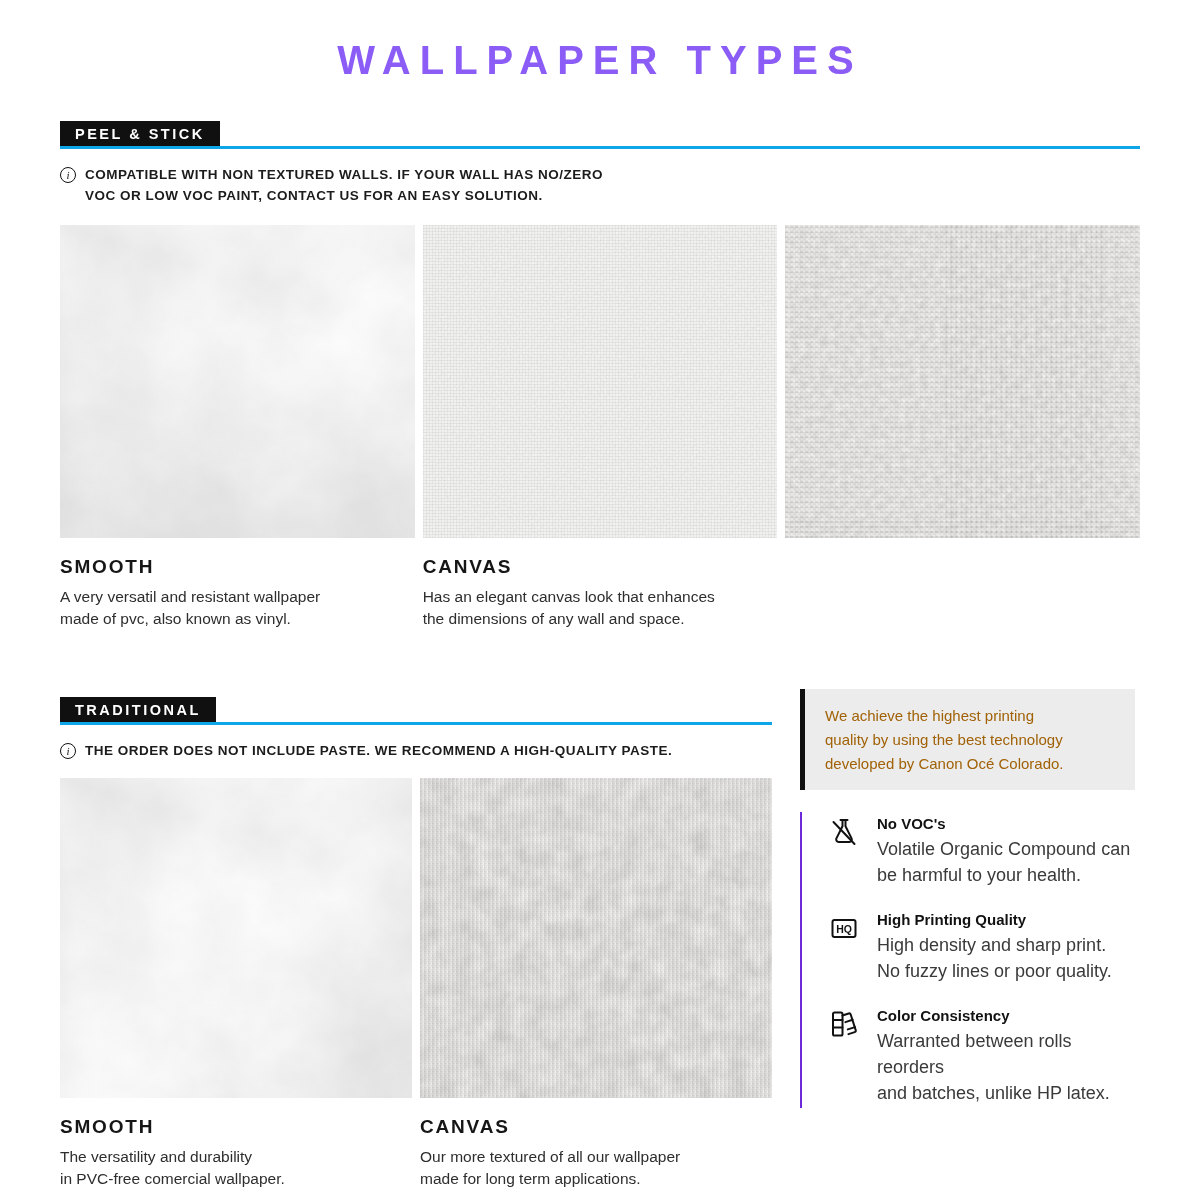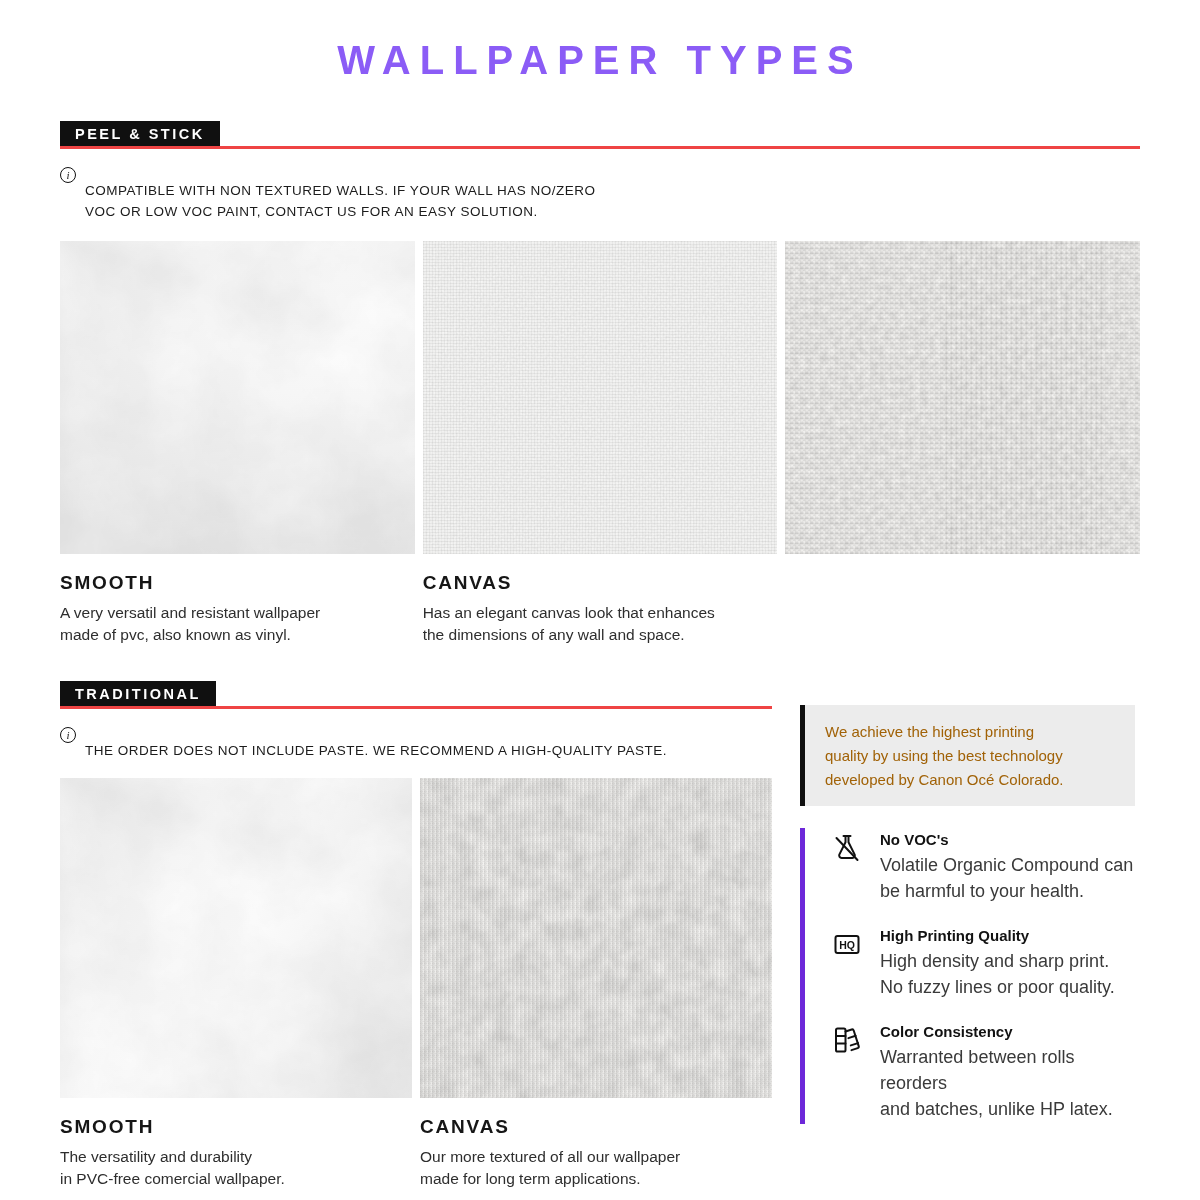--- a/index.html
+++ b/index.html
@@ -10,38 +10,38 @@
   }
   .page{box-sizing:border-box;width:1200px;height:1200px;padding:30px 60px 0;}
 
   
   .title{
     text-align:center;font-size:40px;font-weight:700;letter-spacing:9px;
     margin:8px 0 36px;color:#8b5cf6;
   }
 
   
-  .section-head{position:relative;border-bottom:3px solid #ef4444;height:27px;margin-bottom:16px;}
+  .section-head{position:relative;border-bottom:3px solid #0ea5e9;height:27px;margin-bottom:16px;margin-top:32px;}
   .section-label{
     position:absolute;left:0;bottom:0;background:#101010;color:#ffffff;
     font-size:14.5px;font-weight:700;letter-spacing:2.5px;padding:5px 15px 4px;
     white-space:nowrap;
   }
 
   
   .note{display:flex;gap:9px;align-items:flex-start;margin:0 0 4px;}
   .i-circle{
     flex:0 0 auto;width:16px;height:16px;border:1.4px solid #111;border-radius:50%;
     display:flex;align-items:center;justify-content:center;
     font-family:"Liberation Serif", serif;font-style:italic;font-size:11px;line-height:1;
     margin-top:2px;box-sizing:border-box;
   }
   .note-text{
-    font-size:13.5px;font-weight:400;letter-spacing:0.5px;line-height:1.55;
-    color:#1c1c1c;white-space:pre-line;margin-top:16px;
+    font-size:13.5px;font-weight:700;letter-spacing:0.5px;line-height:1.55;
+    color:#1c1c1c;white-space:pre-line;
   }
 
   
   .grid3{display:grid;grid-template-columns:repeat(3,1fr);gap:8px;margin-top:18px;}
   .grid2{display:grid;grid-template-columns:repeat(2,1fr);gap:8px;margin-top:16px;}
   .swatch{position:relative;overflow:hidden;height:313px;}
   .grid2 .swatch{height:320px;}
   .noise{position:absolute;inset:0;width:100%;height:100%;mix-blend-mode:multiply;display:block;}
 
   .tex-smooth{
@@ -84,21 +84,21 @@
   .bottom-wrap{display:flex;margin-top:34px;}
   .bottom-left{width:712px;flex:0 0 712px;}
   .bottom-right{width:335px;flex:0 0 335px;margin-left:28px;margin-top:26px;}
 
   .quality-box{
     background:#ececec;border-left:5px solid #101010;
     padding:15px 16px 15px 20px;font-size:15px;line-height:1.58;color:#a16207;
     white-space:pre-line;
   }
   .features{
-    border-left:5px solid #6d28d9;margin-top:22px;padding:2px 0 2px 24px;
+    border-left:2px solid #6d28d9;margin-top:22px;padding:2px 0 2px 24px;
     display:flex;flex-direction:column;gap:22px;
   }
   .feature{display:flex;gap:15px;}
   .ficon{flex:0 0 36px;width:36px;height:36px;}
   .feature h4{margin:1px 0 5px;font-size:15px;font-weight:700;color:#121212;}
   .feature p{margin:0;font-size:18px;line-height:1.42;color:#3a3a3a;white-space:pre-line;}
 </style>
 </head>
 <body>
 

